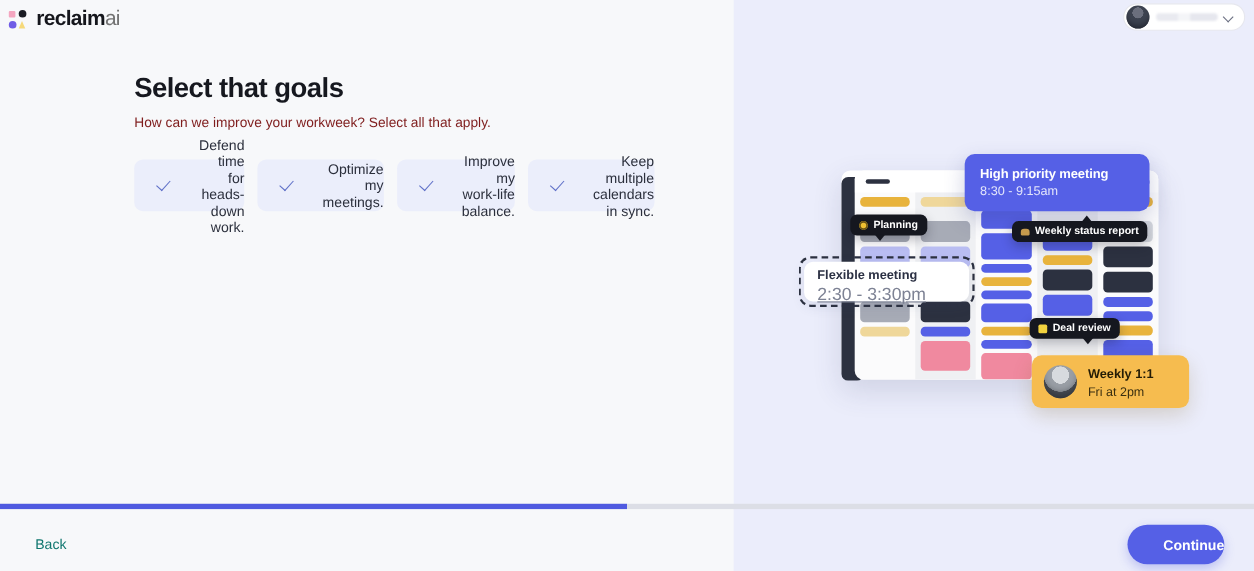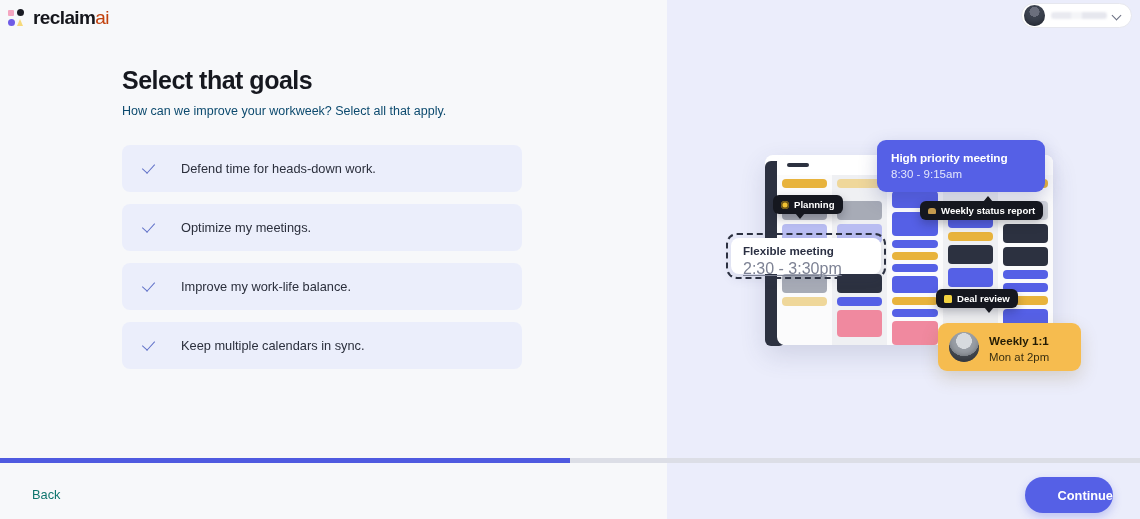--- a/index.html
+++ b/index.html
@@ -19,21 +19,21 @@
   .logo { position: absolute; left: 8px; top: 7px; display: flex; align-items: center; gap: 7px; }
   .logo-mark { position: relative; width: 18px; height: 18px; }
   .lm { position: absolute; }
   .lm-sq   { left: 0;  top: 1px;  width: 6px; height: 6px;  background: #f4a6c0; border-radius: 1px; }
   .lm-dot  { left: 9px; top: 0;   width: 7px; height: 7px;  background: #191b23; border-radius: 50%; }
   .lm-circ { left: 0;  top: 10px; width: 7px; height: 7px;  background: #6f5ce6; border-radius: 50%; }
   .lm-tri  { left: 9px; top: 10px; width: 0; height: 0;
              border-left: 3.5px solid transparent; border-right: 3.5px solid transparent;
              border-bottom: 7px solid #f6d97a; }
   .logo-text { font-size: 19px; font-weight: 700; color: #15161c; letter-spacing: -.6px; }
-  .logo-text .ai { color: #c2410c; font-weight: 400; }
+  .logo-text .ai { color: #737373; font-weight: 400; }
 
   
   .account {
     position: absolute; right: 8px; top: 3px;
     display: flex; align-items: center; gap: 6px;
     height: 25px; padding: 2px 9px 2px 2px;
     background: #ffffff; border: 1px solid #e6e7ee; border-radius: 14px;
   }
   .account-avatar {
     width: 21px; height: 21px; border-radius: 50%; flex: 0 0 21px;
@@ -48,23 +48,23 @@
   .chev { width: 9px; height: 9px; position: relative; }
   .chev::before {
     content: ""; position: absolute; left: 0; top: 1px;
     width: 6px; height: 6px; border-right: 1.6px solid #6a6f82; border-bottom: 1.6px solid #6a6f82;
     transform: rotate(45deg);
   }
 
   
   .content { position: absolute; left: 122px; top: 66px; width: 400px; }
   h1.title { font-size: 25px; font-weight: 700; color: #16181f; letter-spacing: -.5px; }
-  .subtitle { margin-top: 9px; font-size: 12.5px; color: #0c4a6e; }
-
-  .goals { margin-top: 27px; display: flex; flex-direction: column; gap: 12px; text-align: right; }
+  .subtitle { margin-top: 9px; font-size: 12.5px; color: #7f1d1d; }
+
+  .goals { margin-top: 27px; display: flex; flex-direction: row; gap: 12px; text-align: right; }
   .goal {
     display: flex; align-items: center; gap: 22px;
     height: 47px; padding-left: 22px;
     background: #ebeefb; border-radius: 8px; cursor: pointer;
   }
   .check { width: 15px; height: 15px; position: relative; flex: 0 0 15px; }
   .check::after {
     content: ""; position: absolute; left: 1px; top: 0px;
     width: 6px; height: 11px;
     border-right: 1.9px solid #6071c8; border-bottom: 1.9px solid #6071c8;
@@ -334,21 +334,21 @@
 
     <div class="fc tip tip-deal">
       <span class="ti ti-sq"></span>
       <span class="lbl">Deal review</span>
     </div>
 
     <div class="fc card-w11">
       <span class="w11-av"></span>
       <span>
         <span class="w11-t">Weekly 1:1</span>
-        <div class="w11-s">Mon at 2pm</div>
+        <div class="w11-s">Fri at 2pm</div>
       </span>
     </div>
   </div>
 
   <div class="progress">
     <div class="progress-fill" style="width: 50%;"></div>
   </div>
   <div class="footer-left"></div>
   <div class="footer-right"></div>
   <div class="back-link">Back</div>

